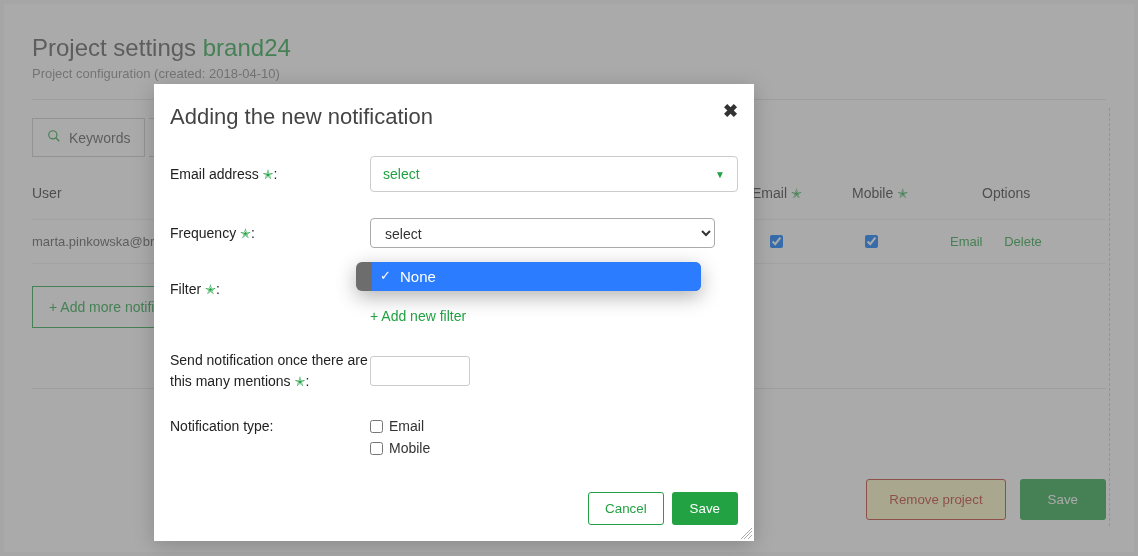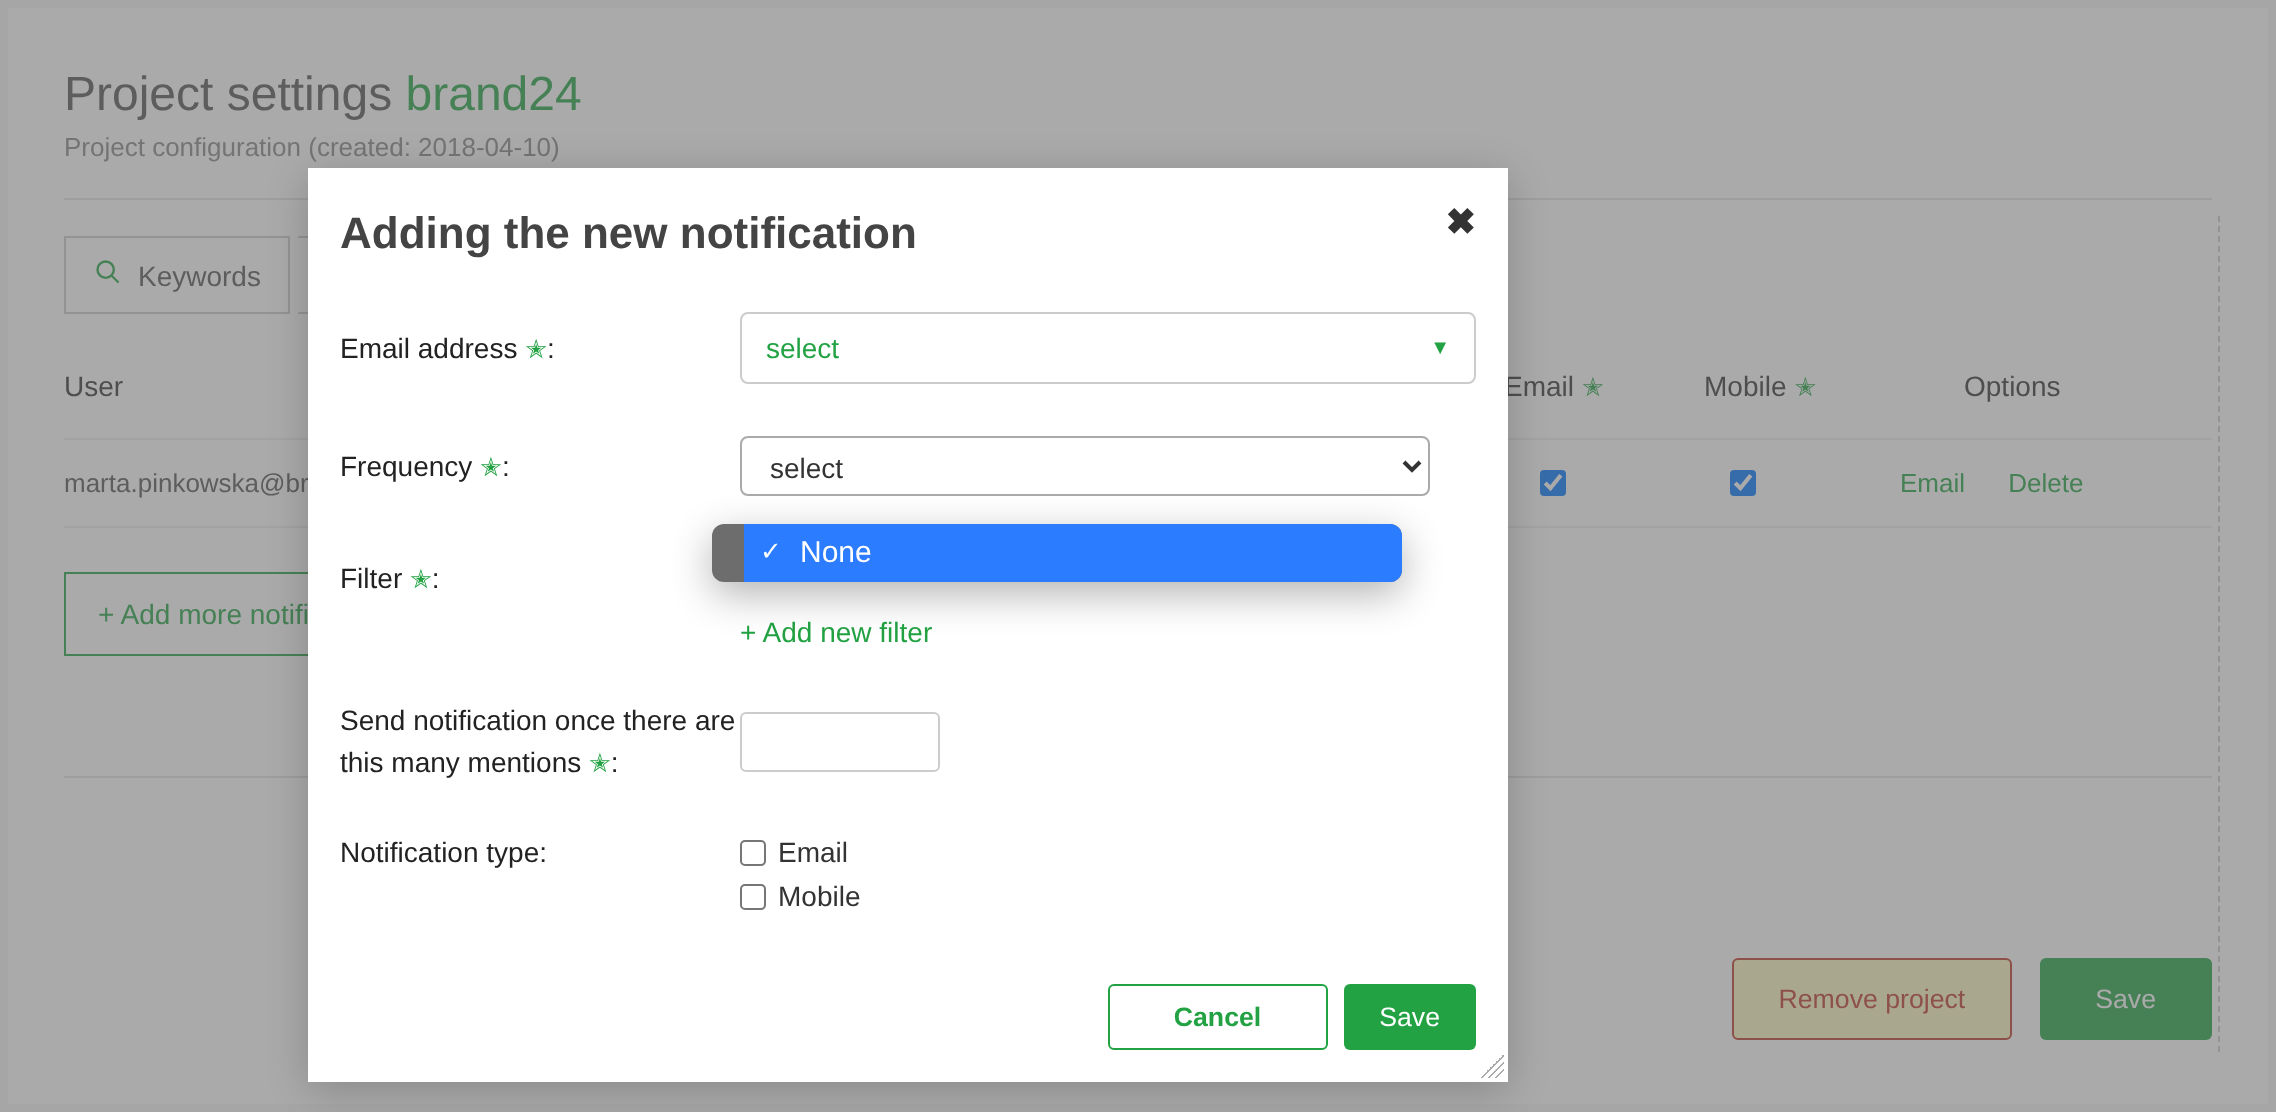--- a/index.html
+++ b/index.html
@@ -29,40 +29,40 @@
 
 .footer-row { display: flex; justify-content: flex-end; gap: 14px; margin-top: 90px; }
 .btn-remove { border: 1px solid #c0392b; color: #c0392b; background: #fef9c3; padding: 12px 22px; border-radius: 3px; cursor: pointer; }
 .btn-save-page { background: #22a243; color: #fff; border: none; padding: 12px 28px; border-radius: 3px; cursor: pointer; }
 
 .dashed-border { position: absolute; right: 28px; top: 108px; bottom: 30px; border-right: 1px dashed #ccc; }
 
 .overlay { position: absolute; inset: 0; background: rgba(100,100,100,0.55); }
 
 .modal { position: absolute; left: 154px; top: 84px; width: 600px; background: #fff; padding: 20px 16px 10px 16px; box-shadow: 0 4px 20px rgba(0,0,0,0.2); }
-.modal-title { font-size: 22px; font-weight: 700; color: #444; margin-bottom: 26px; }
+.modal-title { font-size: 22px; font-weight: 400; color: #444; margin-bottom: 26px; }
 .modal-close { position: absolute; right: 16px; top: 16px; font-size: 18px; font-weight: bold; cursor: pointer; color: #333; }
 
 .form-row { display: flex; align-items: center; margin-bottom: 26px; }
 .form-label { width: 200px; font-size: 14px; color: #222; flex-shrink: 0; }
 .form-label.multi { line-height: 1.5; }
 
 .sel-email { flex: 1; border: 1px solid #ccc; border-radius: 4px; padding: 8px 12px; color: #22a243; display: flex; justify-content: space-between; align-items: center; cursor: pointer; height: 36px; }
 .sel-email .caret { color: #22a243; font-size: 10px; }
 
 .sel-native { width: 345px; border: 1px solid #aaa; border-radius: 4px; padding: 6px 10px; color: #333; background: #fff; font-size: 14px; height: 30px; }
 
 .add-filter-link { color: #22a243; font-size: 14px; cursor: pointer; }
 
 .num-input { width: 100px; height: 30px; border: 1px solid #ccc; border-radius: 3px; padding: 4px 8px; }
 
 .cb-row { display: flex; align-items: center; gap: 6px; margin-bottom: 6px; }
 
 .modal-footer { display: flex; justify-content: flex-end; gap: 8px; margin-top: 30px; padding-bottom: 6px; position: relative; }
-.btn-cancel { border: 1px solid #22a243; color: #22a243; background: #fff; padding: 8px 32px; border-radius: 3px; cursor: pointer; font-weight: bold; }
+.btn-cancel { border: 1px solid #22a243; color: #22a243; background: #fff; padding: 8px 16px; border-radius: 3px; cursor: pointer; }
 .btn-save-modal { background: #22a243; color: #fff; border: none; padding: 8px 18px; border-radius: 3px; cursor: pointer; }
 
 .resize-grip { position: absolute; right: 2px; bottom: 2px; width: 12px; height: 12px; cursor: nwse-resize; background: linear-gradient(135deg, transparent 50%, #aaa 50%, #aaa 55%, transparent 55%, transparent 65%, #aaa 65%, #aaa 70%, transparent 70%, transparent 80%, #aaa 80%, #aaa 85%, transparent 85%); }
 
 .dropdown { position: absolute; left: 356px; top: 262px; width: 345px; background: #6d6d6d; border-radius: 6px; overflow: hidden; box-shadow: 0 6px 20px rgba(0,0,0,0.3); z-index: 100; padding-left: 16px; }
 .dd-item { padding: 6px 10px 6px 28px; color: #fff; font-size: 15px; cursor: pointer; position: relative; }
 .dd-item.sel { background: #2b7cff; }
 .dd-item.sel::before { content: "✓"; position: absolute; left: 8px; top: 6px; font-size: 13px; }
 
 .star { color: #22a243; font-size: 13px; display: inline-block; }

